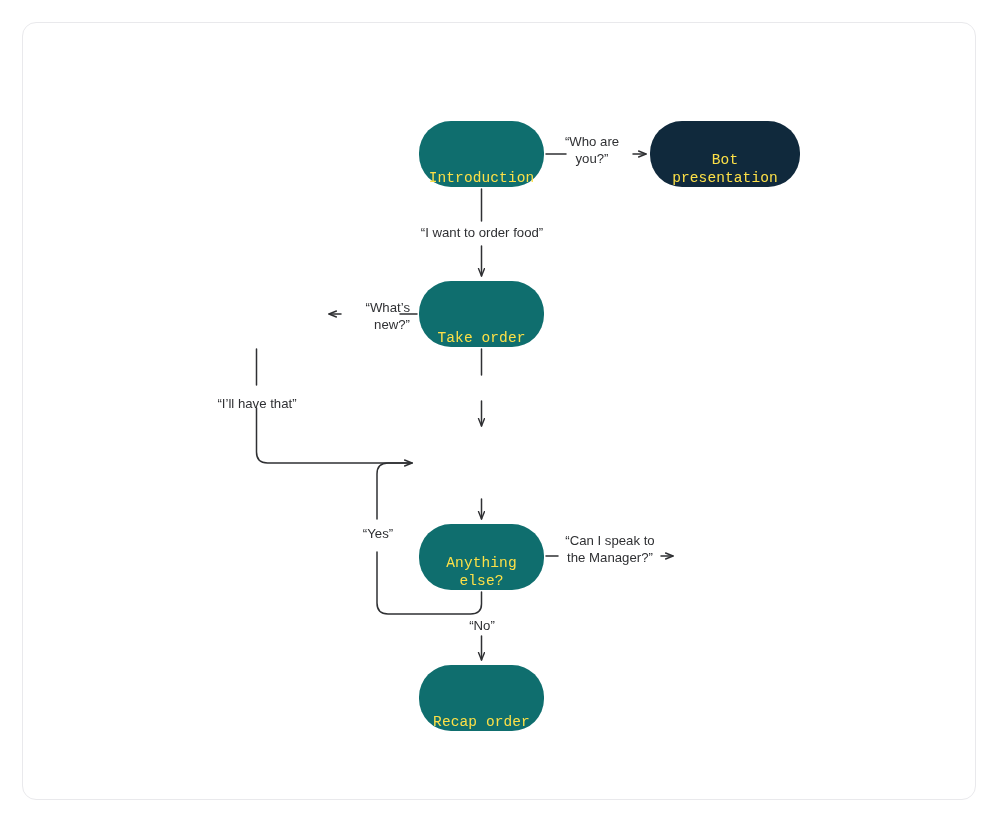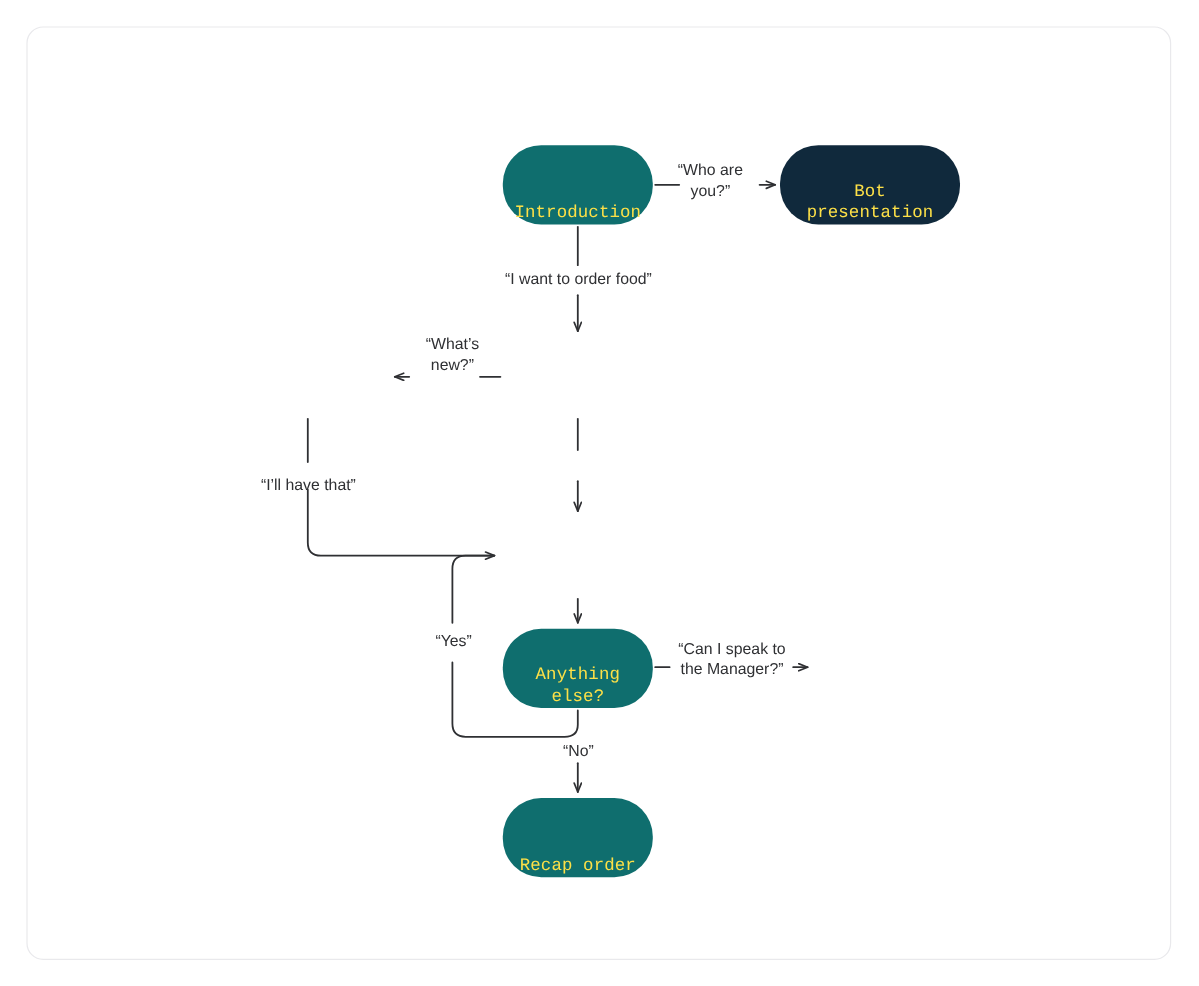--- a/index.html
+++ b/index.html
@@ -117,38 +117,41 @@
   </svg>
 
   <div class="node node-teal" style="left:419px; top:121px; width:125px; height:66px;">
     <span>Introduction</span>
   </div>
 
   <div class="node node-navy" style="left:650px; top:121px; width:150px; height:66px;">
     <span>Bot presentation</span>
   </div>
 
+  <div class="node node-teal" style="left:419px; top:281px; width:125px; height:66px;">
+    <span>Take order</span>
+  </div>
 
 
 
   <div class="node node-teal" style="left:419px; top:524px; width:125px; height:66px;">
     <span>Anything else?</span>
   </div>
 
 
   <div class="node node-teal" style="left:419px; top:665px; width:125px; height:66px;">
     <span>Recap order</span>
   </div>
 
   <div class="edge-label" style="left:551px; top:133px; width:82px;">“Who are
 you?”</div>
 
   <div class="edge-label" style="left:399px; top:224px; width:166px;">“I want to order food”</div>
 
-  <div class="edge-label" style="left:344px; top:278px; width:66px;">“What’s
+  <div class="edge-label" style="left:344px; top:299px; width:66px;text-align:right;">“What’s
 new?”</div>
 
 
   <div class="edge-label" style="left:205px; top:395px; width:104px;">“I’ll have that”</div>
 
   <div class="edge-label" style="left:560px; top:532px; width:100px;">“Can I speak to
 the Manager?”</div>
 
   <div class="edge-label" style="left:348px; top:525px; width:60px;">“Yes”</div>
 

